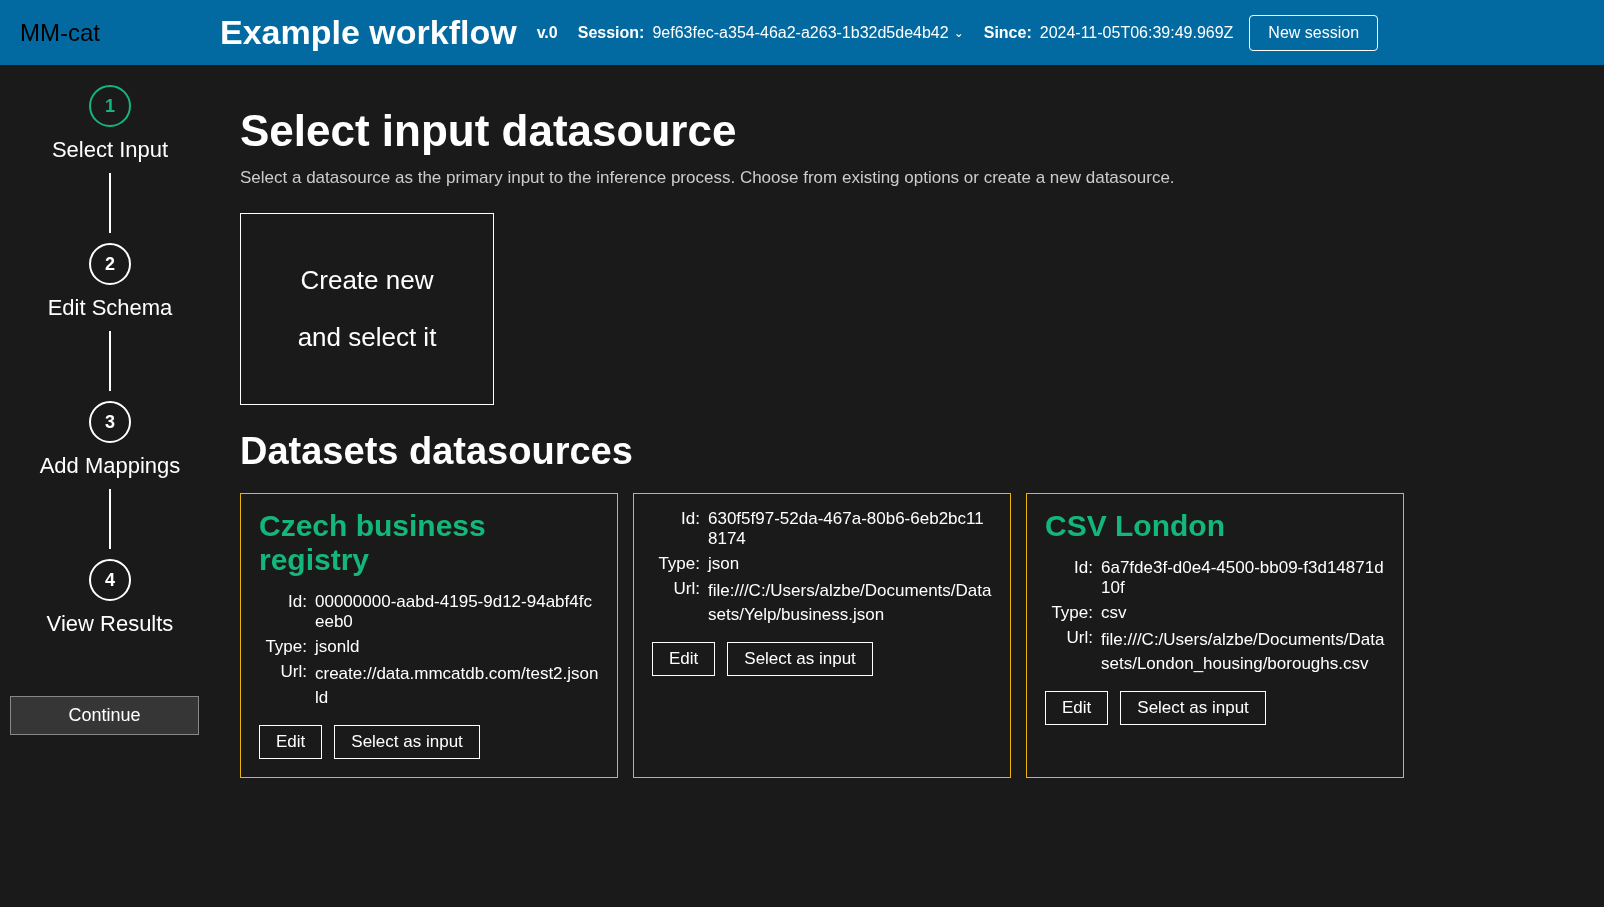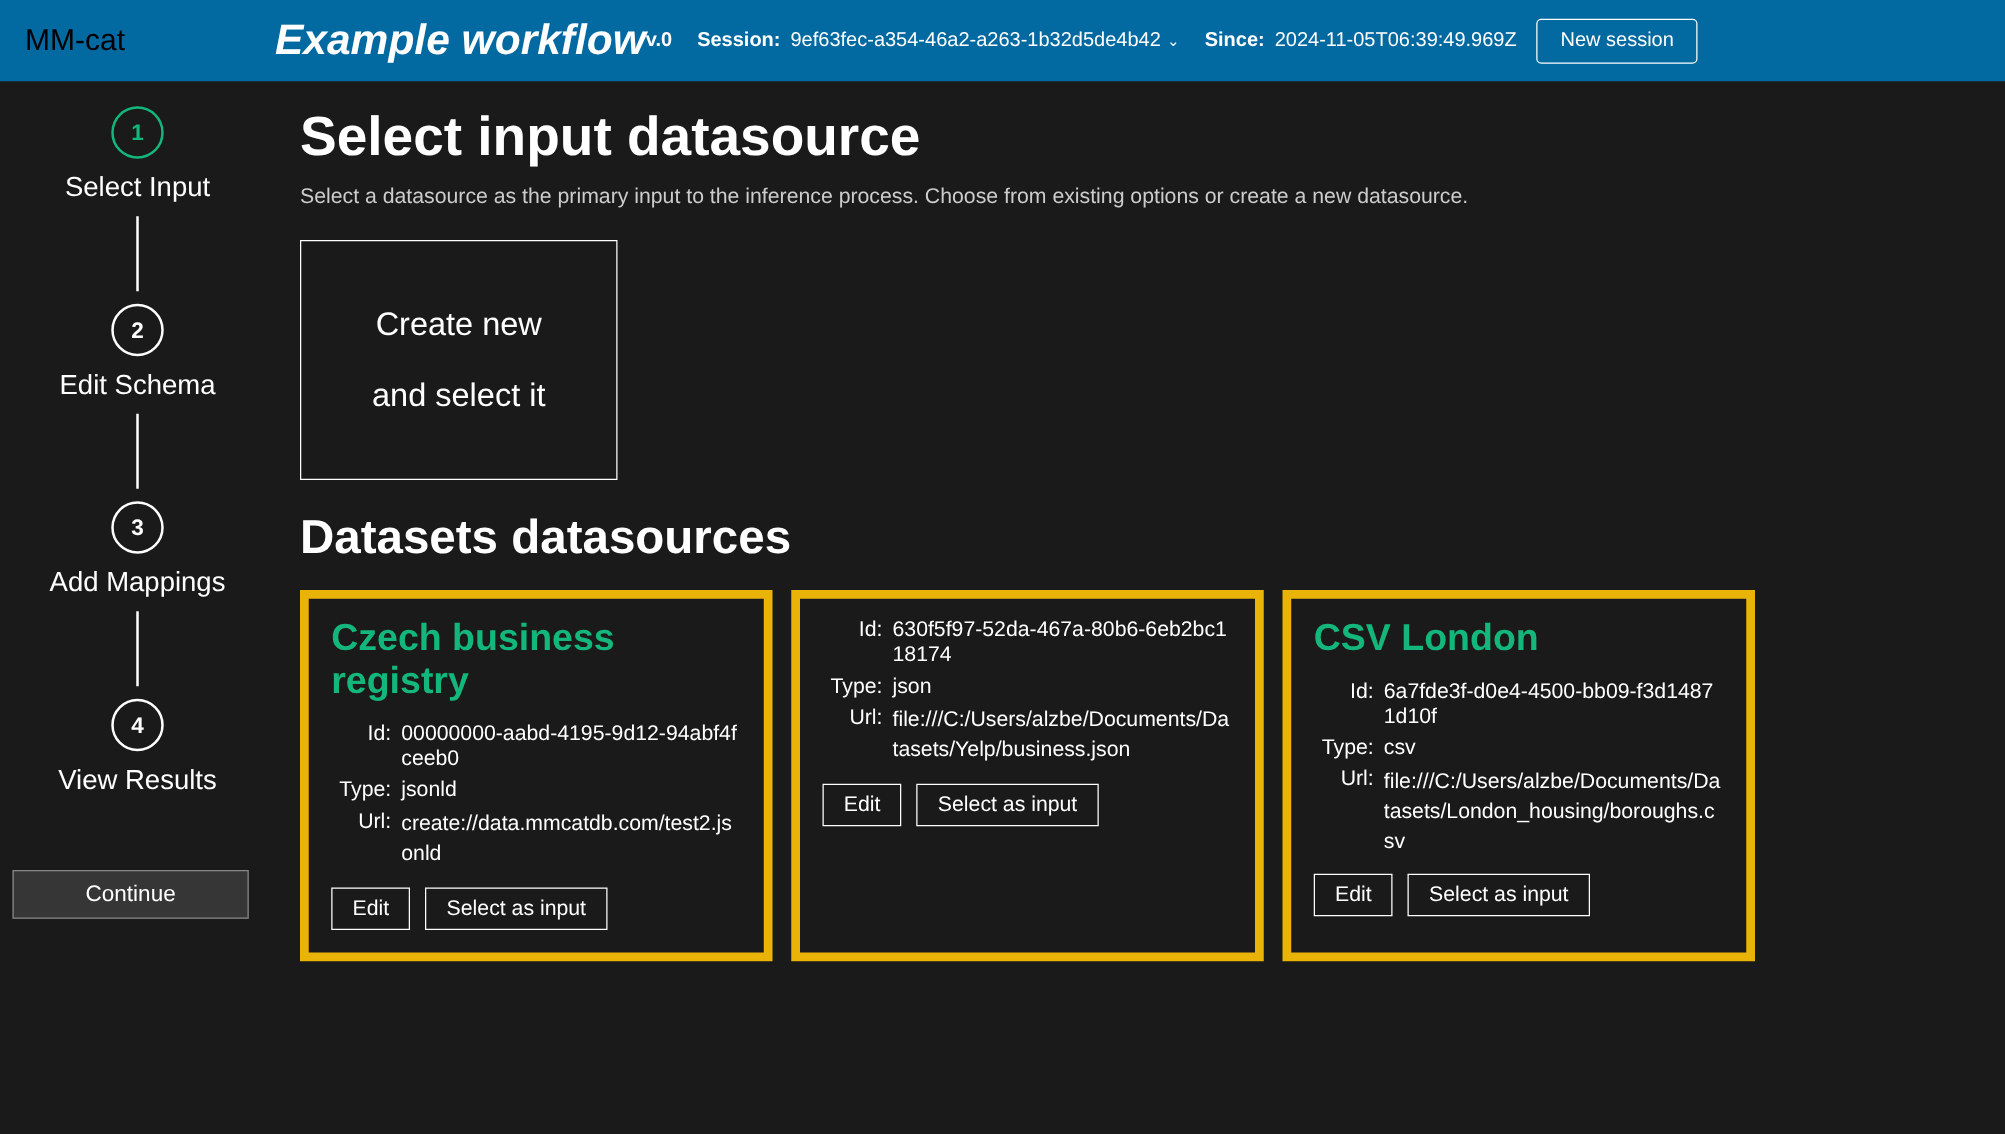--- a/index.html
+++ b/index.html
@@ -25,21 +25,21 @@
     .logo {
       color: #000;
       font-size: 24px;
       font-weight: 500;
       width: 200px;
     }
     .workflow-title {
       color: #fff;
       font-size: 34px;
       font-weight: 600;
-      font-style: italic;
+      margin-right: 20px;
     }
     .version {
       color: #fff;
       font-size: 16px;
       font-weight: 600;
       margin-right: 20px;
     }
     .session-label, .since-label {
       color: #fff;
       font-size: 16px;
@@ -123,20 +123,21 @@
       cursor: pointer;
     }
     .main {
       flex: 1;
       padding: 0 20px;
     }
     .page-title {
       font-size: 44px;
       font-weight: 600;
       margin-bottom: 12px;
+      margin-top: 21px;
     }
     .page-subtitle {
       font-size: 17px;
       color: #ccc;
       margin-bottom: 25px;
     }
     .create-new-box {
       border: 1px solid #fff;
       width: 254px;
       height: 192px;
@@ -154,21 +155,21 @@
     .section-title {
       font-size: 38px;
       font-weight: 600;
       margin-bottom: 20px;
     }
     .cards {
       display: flex;
       gap: 15px;
     }
     .card {
-      border: 7px solid #eab308;
+      border: 1px solid #eab308;
       padding: 15px 18px 18px 18px;
       width: 378px;
     }
     .card-title {
       color: #14b77b;
       font-size: 30px;
       font-weight: 600;
       margin-bottom: 15px;
     }
     .card-row {

